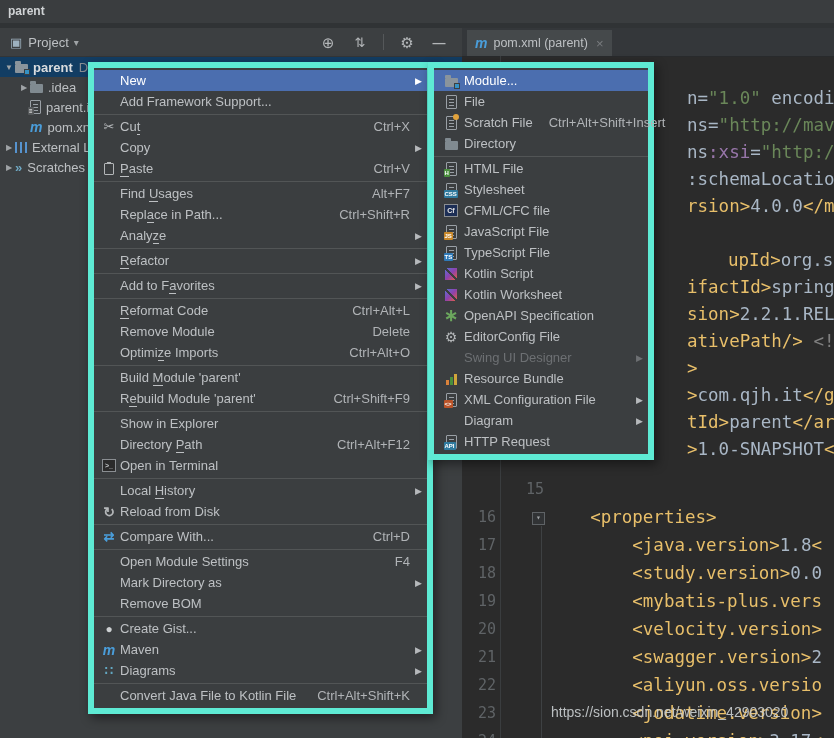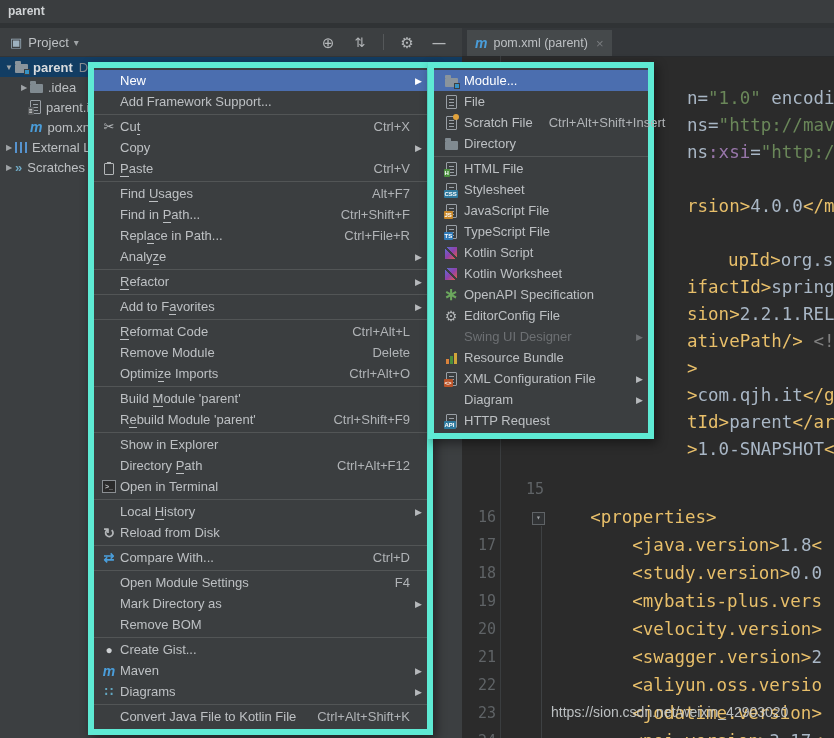--- a/index.html
+++ b/index.html
@@ -140,20 +140,21 @@
         <span class="tab-close">×</span>
       </div>
     </div>
     <div class="code-area" id="code-area">
       <div class="gutter-sep"></div>
       <div class="indent-guide"></div>
       <div class="fold-marker">▾</div>
     <div class="code-line" style="left: 225px; top: 29px;"><span class="sg-p">n=</span><span class="sg-s">"1.0"</span><span class="sg-p"> encodi</span></div>
         <div class="code-line" style="left: 225px; top: 56px;"><span class="sg-p">ns=</span><span class="sg-s">"http://mav</span></div>
         <div class="code-line" style="left: 225px; top: 83px;"><span class="sg-p">ns</span><span class="sg-n">:xsi</span><span class="sg-p">=</span><span class="sg-s">"http:/</span></div>
+        <div class="code-line" style="left: 225px; top: 110px;"><span class="sg-p">:schemaLocatio</span></div>
         <div class="code-line" style="left: 225px; top: 137px;"><span class="sg-t">rsion&gt;</span><span class="sg-x">4.0.0</span><span class="sg-t">&lt;/m</span></div>
         <div class="code-line" style="left: 225px; top: 164px;"></div>
         <div class="code-line" style="left: 225px; top: 191px; padding-left: 41px;"><span class="sg-t">upId&gt;</span><span class="sg-x">org.sprin</span></div>
         <div class="code-line" style="left: 225px; top: 218px;"><span class="sg-t">ifactId&gt;</span><span class="sg-x">spring</span></div>
         <div class="code-line" style="left: 225px; top: 245px;"><span class="sg-t">sion&gt;</span><span class="sg-x">2.2.1.REL</span></div>
         <div class="code-line" style="left: 225px; top: 272px;"><span class="sg-t">ativePath/&gt;</span><span class="sg-w"> </span><span class="sg-c">&lt;!</span></div>
         <div class="code-line" style="left: 225px; top: 299px;"><span class="sg-t">&gt;</span></div>
         <div class="code-line" style="left: 225px; top: 326px;"><span class="sg-t">&gt;</span><span class="sg-x">com.qjh.it</span><span class="sg-t">&lt;/g</span></div>
         <div class="code-line" style="left: 225px; top: 353px;"><span class="sg-t">tId&gt;</span><span class="sg-x">parent</span><span class="sg-t">&lt;/ar</span></div>
         <div class="code-line" style="left: 225px; top: 380px;"><span class="sg-t">&gt;</span><span class="sg-x">1.0-SNAPSHOT</span><span class="sg-t">&lt;</span></div>
@@ -221,30 +222,23 @@
       <div class="menu-sep"></div>
       <div class="menu-item">
         <span class="mi-icon"></span>
         <span class="mi-label">Find <span class="mn">U</span>sages</span>
         <span class="mi-spring"></span>
         <span class="mi-shortcut">Alt+F7</span>
         <span class="mi-arrow"></span>
       </div>
       <div class="menu-item">
         <span class="mi-icon"></span>
-        <span class="mi-label">Find in <span class="mn">P</span>ath...</span>
-        <span class="mi-spring"></span>
-        <span class="mi-shortcut">Ctrl+Shift+F</span>
-        <span class="mi-arrow"></span>
-      </div>
-      <div class="menu-item">
-        <span class="mi-icon"></span>
         <span class="mi-label">Repl<span class="mn">a</span>ce in Path...</span>
         <span class="mi-spring"></span>
-        <span class="mi-shortcut">Ctrl+File+R</span>
+        <span class="mi-shortcut">Ctrl+Shift+R</span>
         <span class="mi-arrow"></span>
       </div>
       <div class="menu-item">
         <span class="mi-icon"></span>
         <span class="mi-label">Analy<span class="mn">z</span>e</span>
         <span class="mi-spring"></span>
         <span class="mi-arrow">▶</span>
       </div>
       <div class="menu-sep"></div>
       <div class="menu-item">
@@ -446,20 +440,28 @@
         <span class="mi-spring"></span>
         <span class="mi-arrow"></span>
       </div>
       <div class="menu-item">
         <span class="mi-icon">
           <span class="icon icn-page">
             <span class="icn-badge" style="background: rgb(47, 122, 158);">CSS</span>
           </span>
         </span>
         <span class="mi-label">Stylesheet</span>
+        <span class="mi-spring"></span>
+        <span class="mi-arrow"></span>
+      </div>
+      <div class="menu-item">
+        <span class="mi-icon">
+          <span class="icon icn-sq" style="background: rgb(28, 46, 85); color: rgb(232, 232, 232);">Cf</span>
+        </span>
+        <span class="mi-label">CFML/CFC file</span>
         <span class="mi-spring"></span>
         <span class="mi-arrow"></span>
       </div>
       <div class="menu-item">
         <span class="mi-icon">
           <span class="icon icn-page">
             <span class="icn-badge" style="background: rgb(200, 136, 42);">JS</span>
           </span>
         </span>
         <span class="mi-label">JavaScript File</span>

